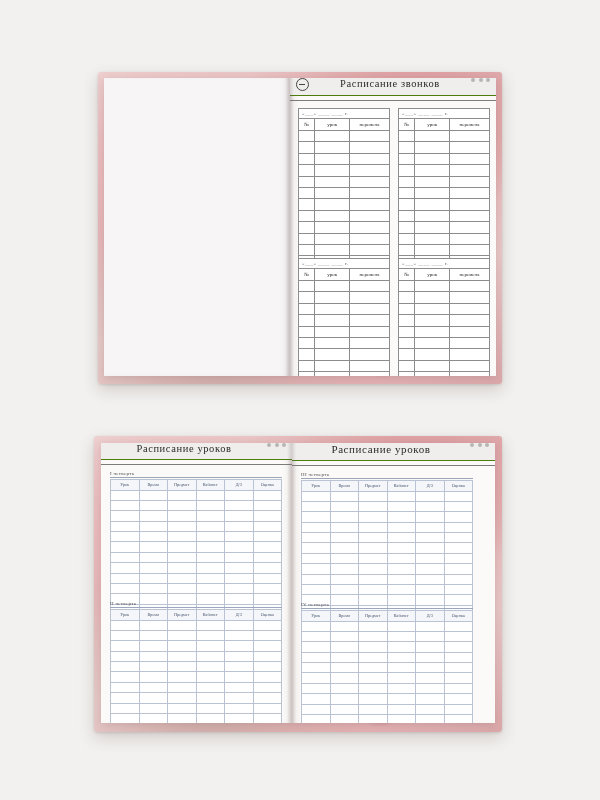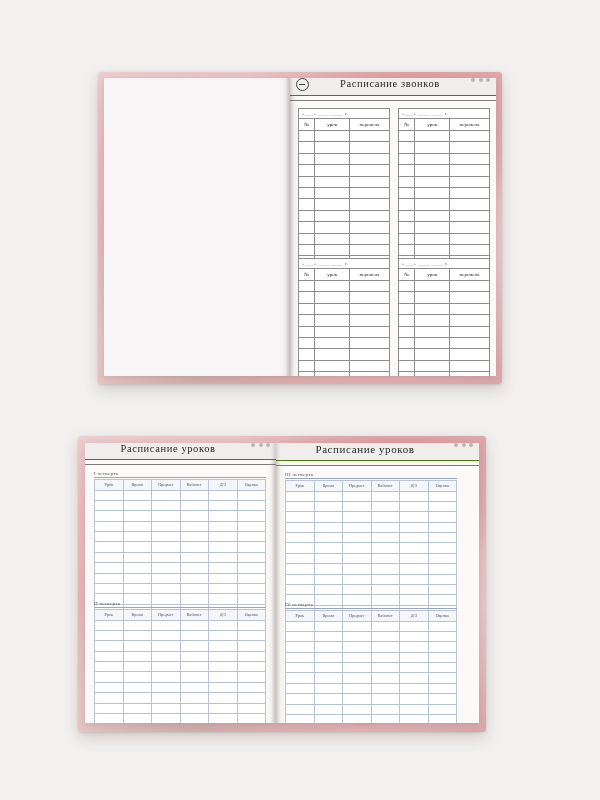--- a/index.html
+++ b/index.html
@@ -440,21 +440,21 @@
               </tbody>
           </table>
         </div>
 
       </div>
 
       <div class="spine" style="left:181px;"></div>
     </div>
   </div>
 
-  <div class="book" style="left:78px;top:436px;width:408px;height:296px;">
+  <div class="book" style="left:94px;top:436px;width:408px;height:296px;">
 
     <div class="cover"></div>
 
     <div class="pages" style="left:7px;top:7px;right:7px;bottom:9px;">
 
       <div class="page left" style="left:0;width:191px;">
         <div class="hdr" style="height:16px;">
           <span class="ttl big">Расписание уроков</span>
           <span class="dots">
             <i></i>

